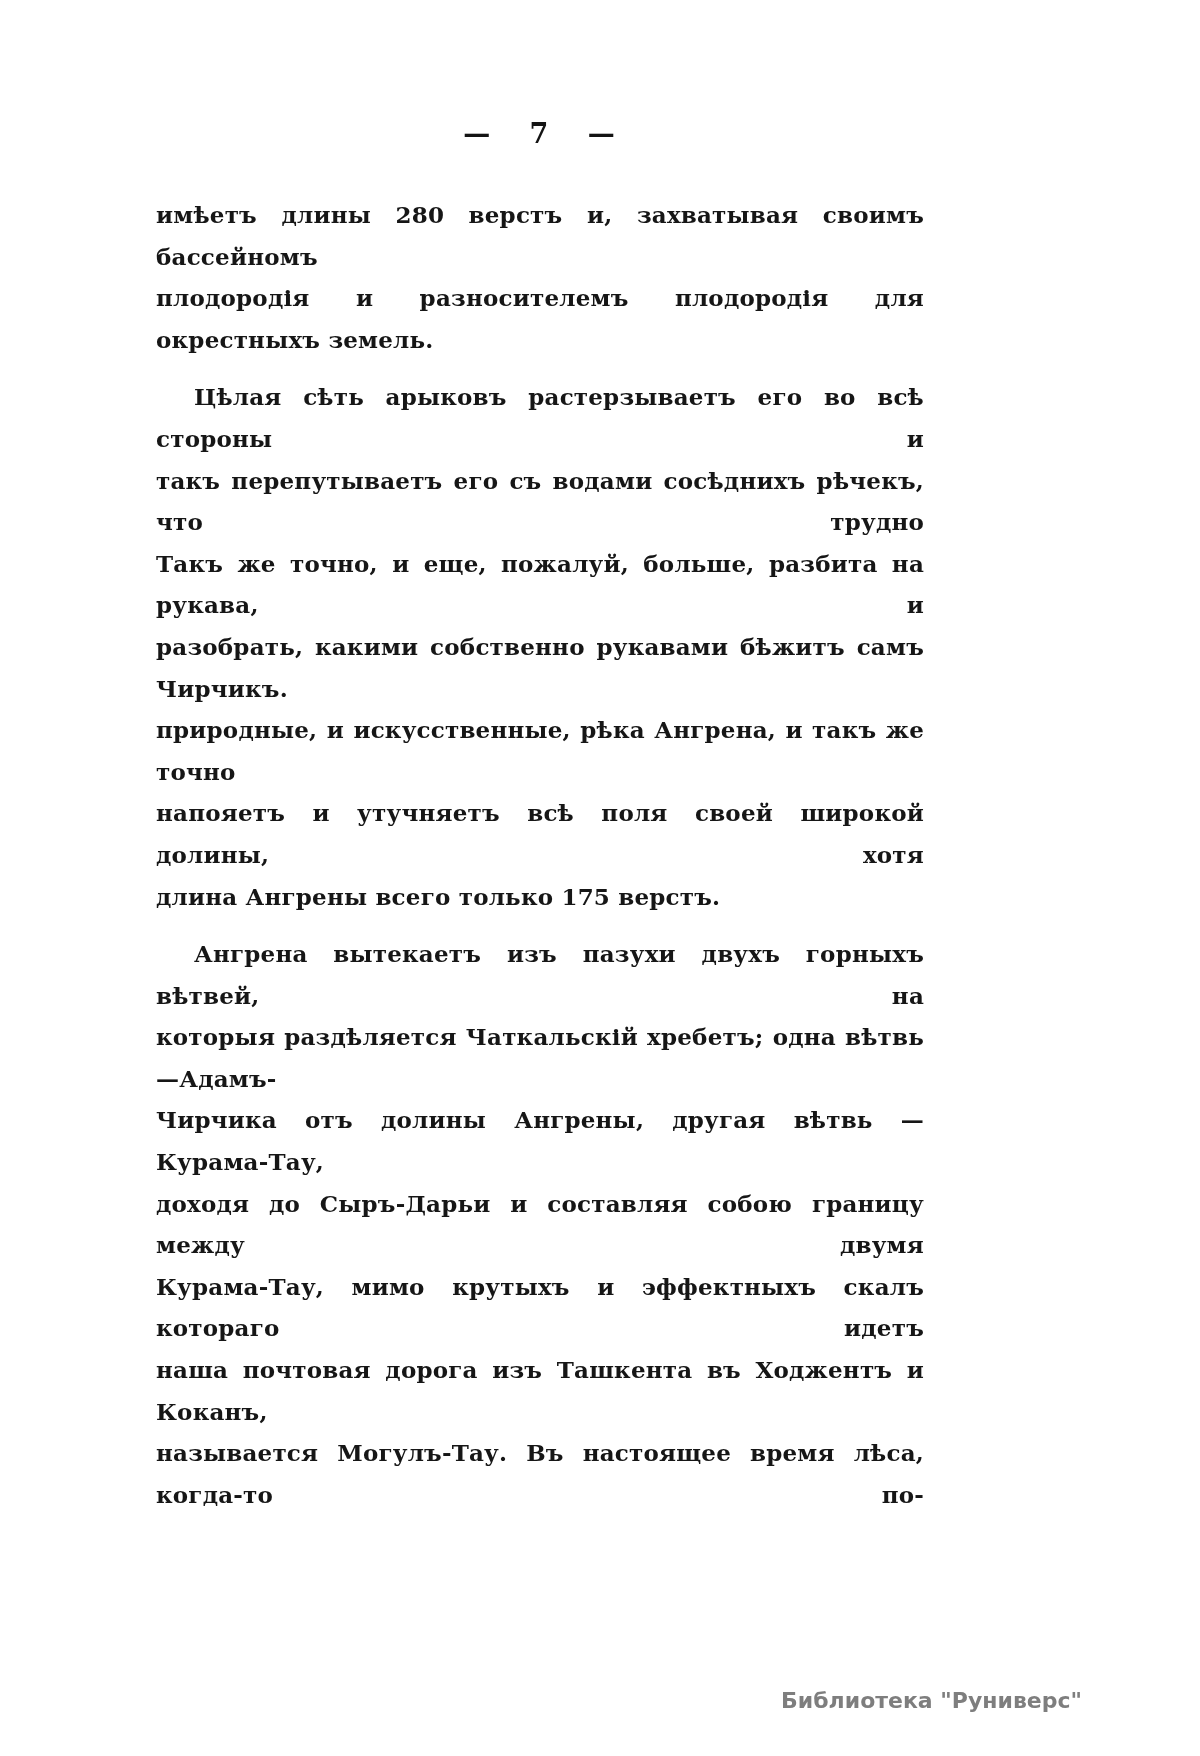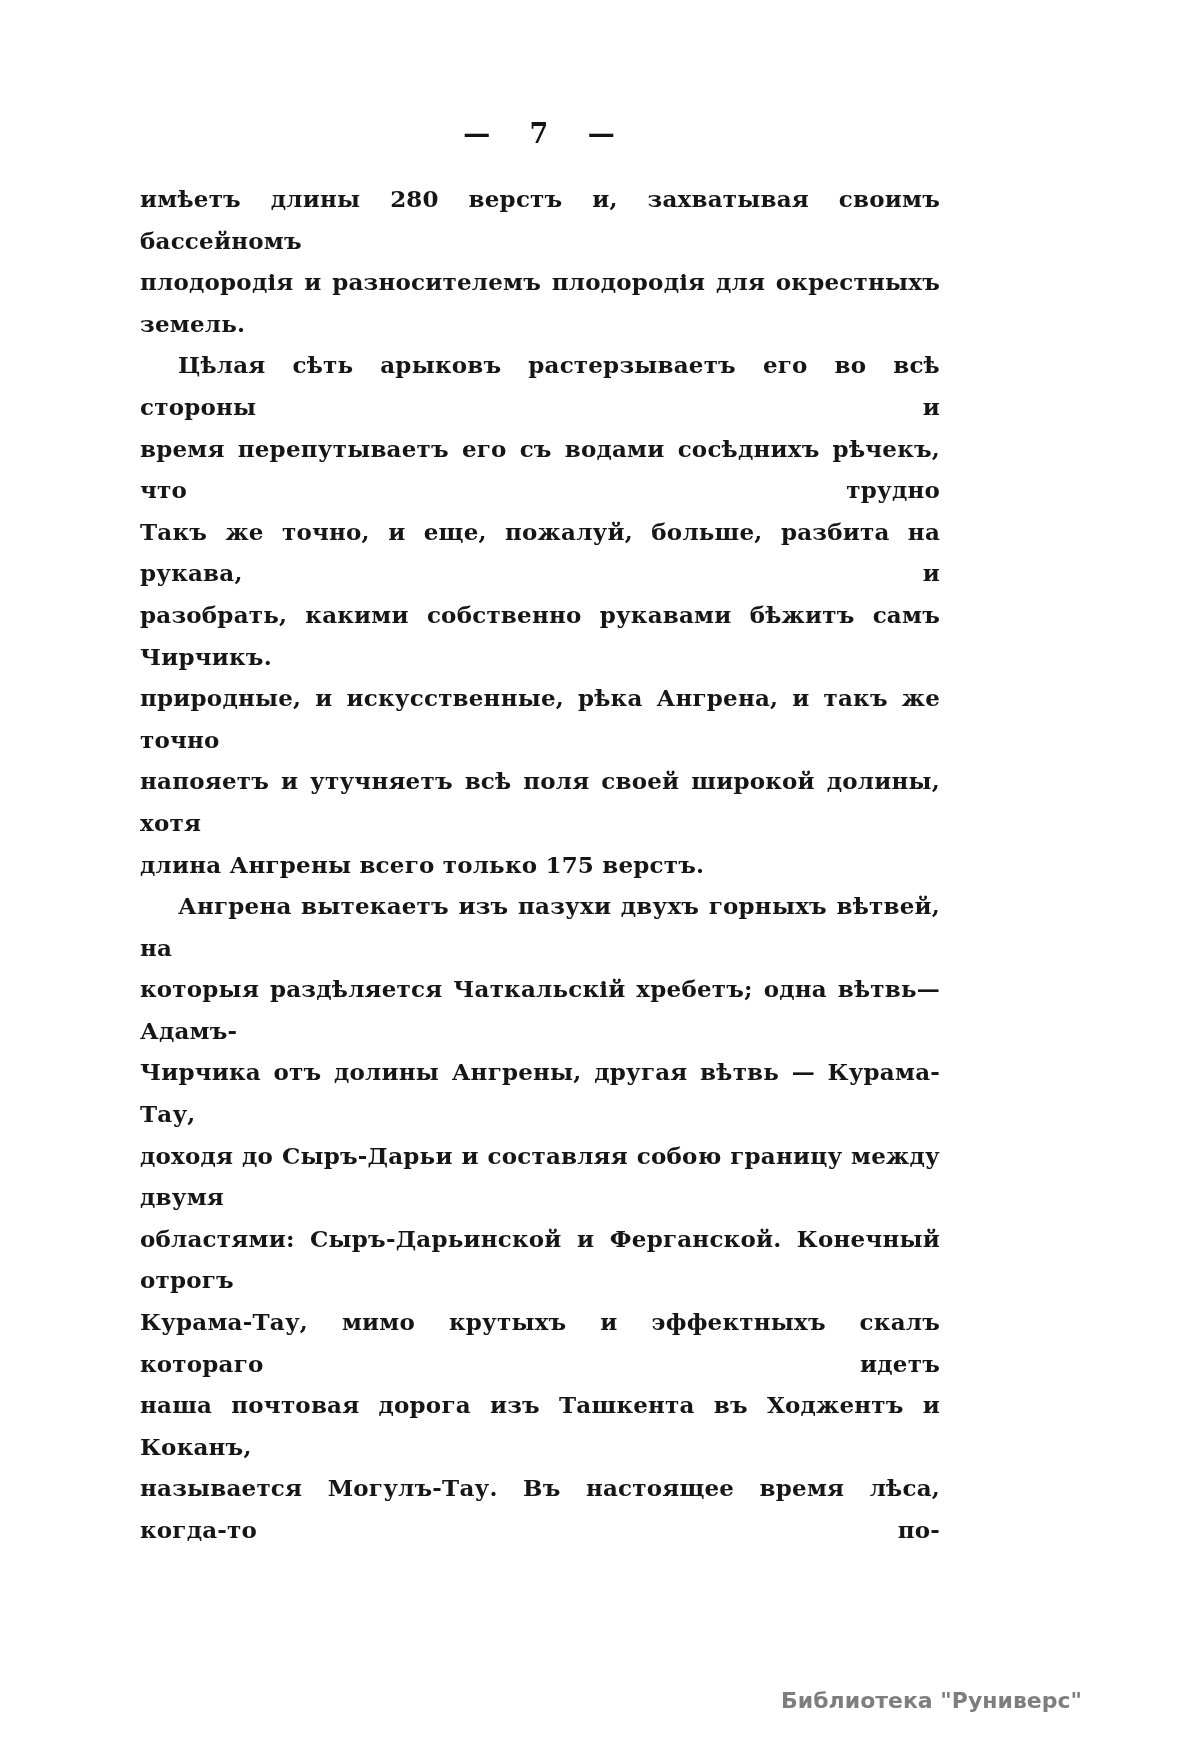--- a/index.html
+++ b/index.html
@@ -28,21 +28,21 @@
     word-spacing: 26px;
     color: #141414;
   }
   .text-block {
     position: absolute;
     left: 140px;
     top: 178px;
     width: 800px;
   }
   .paragraph {
-    margin: 0;
+    margin: 16px;
     padding: 0;
   }
   .line {
     font-size: 23px;
     font-weight: 700;
     line-height: 41.6px;
     white-space: normal;
     text-align: justify;
     text-align-last: justify;
     text-justify: inter-word;
@@ -70,33 +70,32 @@
 <div class="page">
   <div class="page-number">— 7 —</div>
 
   <div class="text-block">
       <div class="paragraph">
         <div class="line">имѣетъ длины 280 верстъ и, захватывая своимъ бассейномъ</div>
         <div class="line para-end">плодородія и разносителемъ плодородія для окрестныхъ земель.</div>
       </div>
       <div class="paragraph">
         <div class="line indent">Цѣлая сѣть арыковъ растерзываетъ его во всѣ стороны и</div>
-        <div class="line">время перепутываетъ его съ водами сосѣднихъ рѣчекъ, что трудно</div>
+        <div class="line">такъ перепутываетъ его съ водами сосѣднихъ рѣчекъ, что трудно</div>
         <div class="line">Такъ же точно, и еще, пожалуй, больше, разбита на рукава, и</div>
         <div class="line">разобрать, какими собственно рукавами бѣжитъ самъ Чирчикъ.</div>
         <div class="line">природные, и искусственные, рѣка Ангрена, и такъ же точно</div>
         <div class="line">напояетъ и утучняетъ всѣ поля своей широкой долины, хотя</div>
         <div class="line para-end">длина Ангрены всего только 175 верстъ.</div>
       </div>
       <div class="paragraph">
         <div class="line indent">Ангрена вытекаетъ изъ пазухи двухъ горныхъ вѣтвей, на</div>
         <div class="line">которыя раздѣляется Чаткальскій хребетъ; одна вѣтвь—Адамъ-</div>
         <div class="line">Чирчика отъ долины Ангрены, другая вѣтвь — Курама-Тау,</div>
         <div class="line">доходя до Сыръ-Дарьи и составляя собою границу между двумя</div>
-        <div class="line">областями: Сыръ-Дарьинской и Ферганской. Конечный отрогъ</div>
         <div class="line">Курама-Тау, мимо крутыхъ и эффектныхъ скалъ котораго идетъ</div>
         <div class="line">наша почтовая дорога изъ Ташкента въ Ходжентъ и Коканъ,</div>
         <div class="line">называется Могулъ-Тау. Въ настоящее время лѣса, когда-то по-</div>
       </div>
     </div>
 
   <div class="watermark">Библиотека "Руниверс"</div>
 </div>
 
 </body></html>

